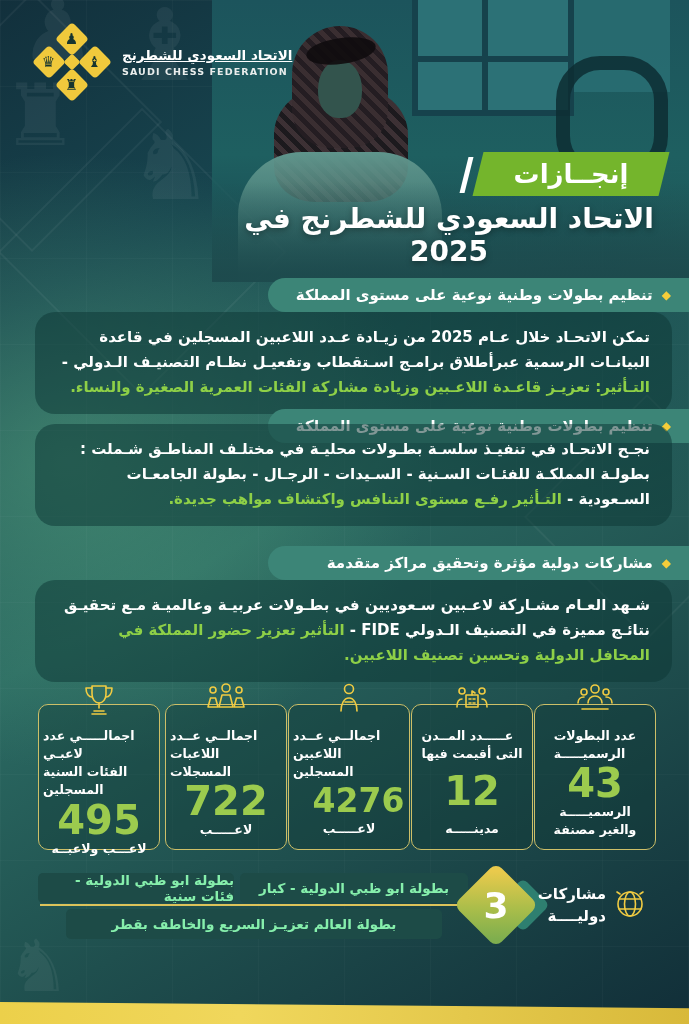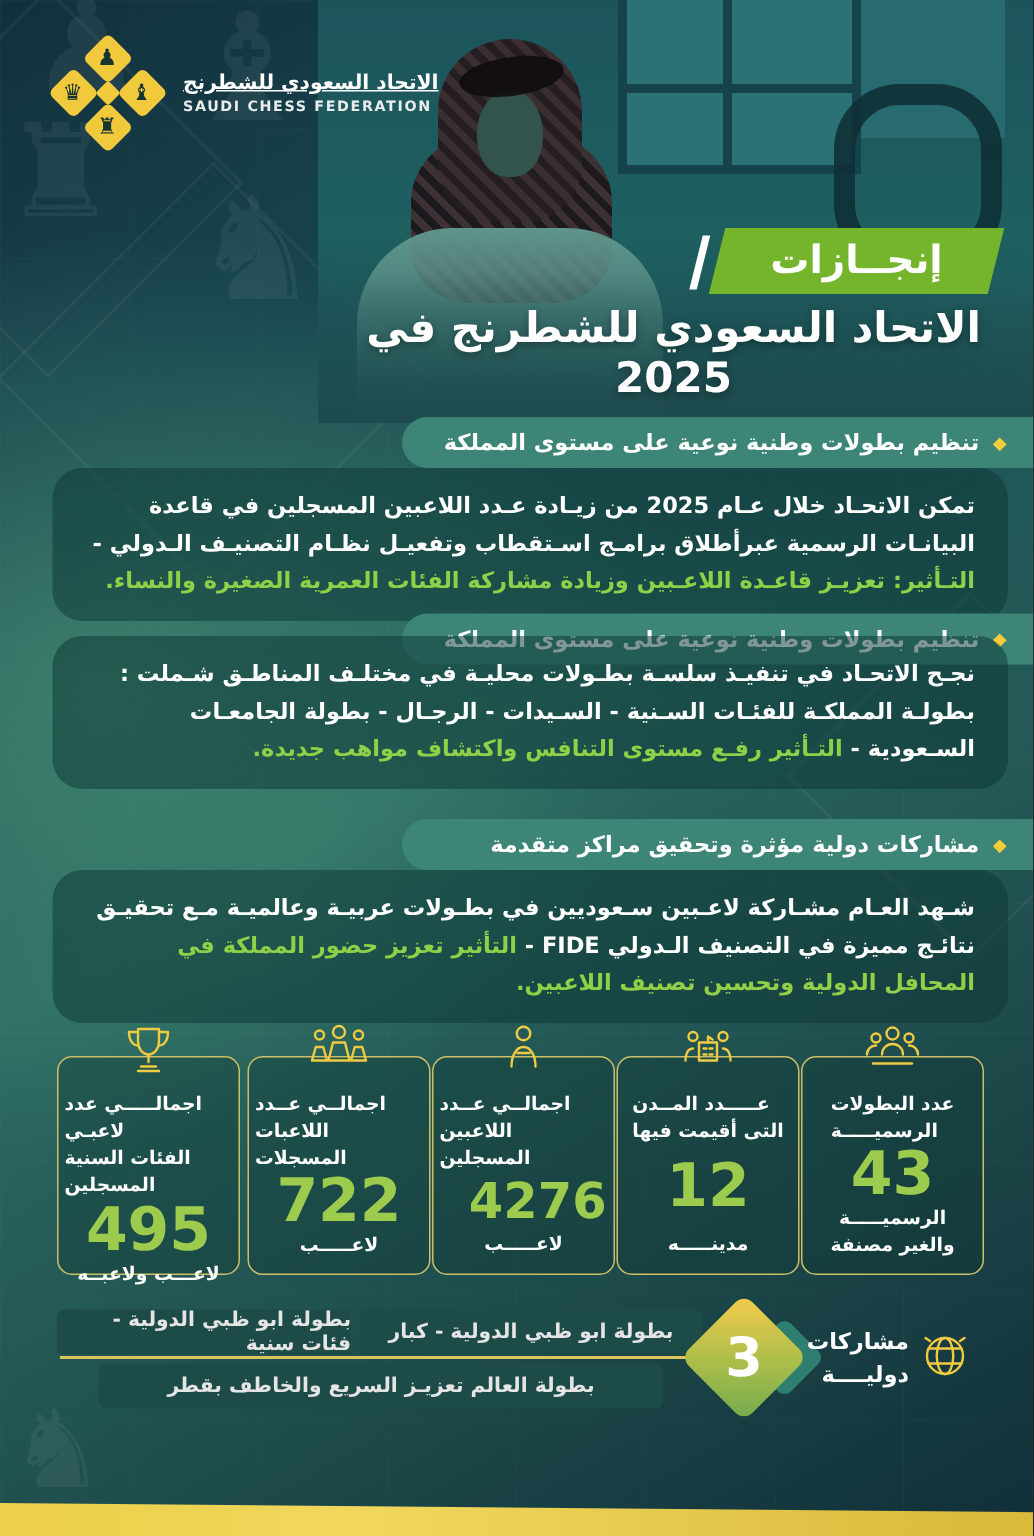--- a/index.html
+++ b/index.html
@@ -87,21 +87,21 @@
     line-height:1.45;direction:rtl;}
   .stat-value{color:#9ccb4e;font-weight:bold;font-size:40px;line-height:1;}
   .stat-value--long{font-size:33px;margin-left:19px;}
   .stat-unit{color:#fff;font-weight:bold;font-size:12.5px;text-align:center;white-space:pre-line;
     direction:rtl;line-height:1.4;}
   .icon-svg{stroke:#f0cb42;fill:none;stroke-width:1.6;stroke-linecap:round;stroke-linejoin:round;}
 
   
   .gold-line{position:absolute;left:40px;top:904px;width:432px;height:2px;background:#dcc35a;}
   .bar{position:absolute;height:30px;background:#1d4b47;border-radius:5px;display:flex;align-items:center;
-    justify-content:center;color:#e5e5e5;font-weight:bold;font-size:13.5px;direction:rtl;}
+    justify-content:center;color:#86efac;font-weight:bold;font-size:13.5px;direction:rtl;}
   .bar-top-right{left:240px;top:873px;width:228px;}
   .bar-top-left{left:38px;top:873px;width:196px;}
   .bar-bottom{left:66px;top:909px;width:376px;}
   .chevron{position:absolute;left:504px;top:886px;width:38px;height:38px;background:#2e7f70;
     transform:rotate(45deg);border-radius:6px;}
   .count-diamond{position:absolute;left:466px;top:875px;width:60px;height:60px;border-radius:8px;
     background:linear-gradient(135deg,#eaca4c 10%,#a9bd4a 55%,#7fae4e 90%);transform:rotate(45deg);}
   .count-text{position:absolute;left:466px;top:875px;width:60px;height:60px;display:flex;align-items:center;
     justify-content:center;color:#fff;font-weight:bold;font-size:36px;}
   .intl-label{position:absolute;left:520px;top:884px;width:86px;color:#fff;font-weight:bold;font-size:15px;

